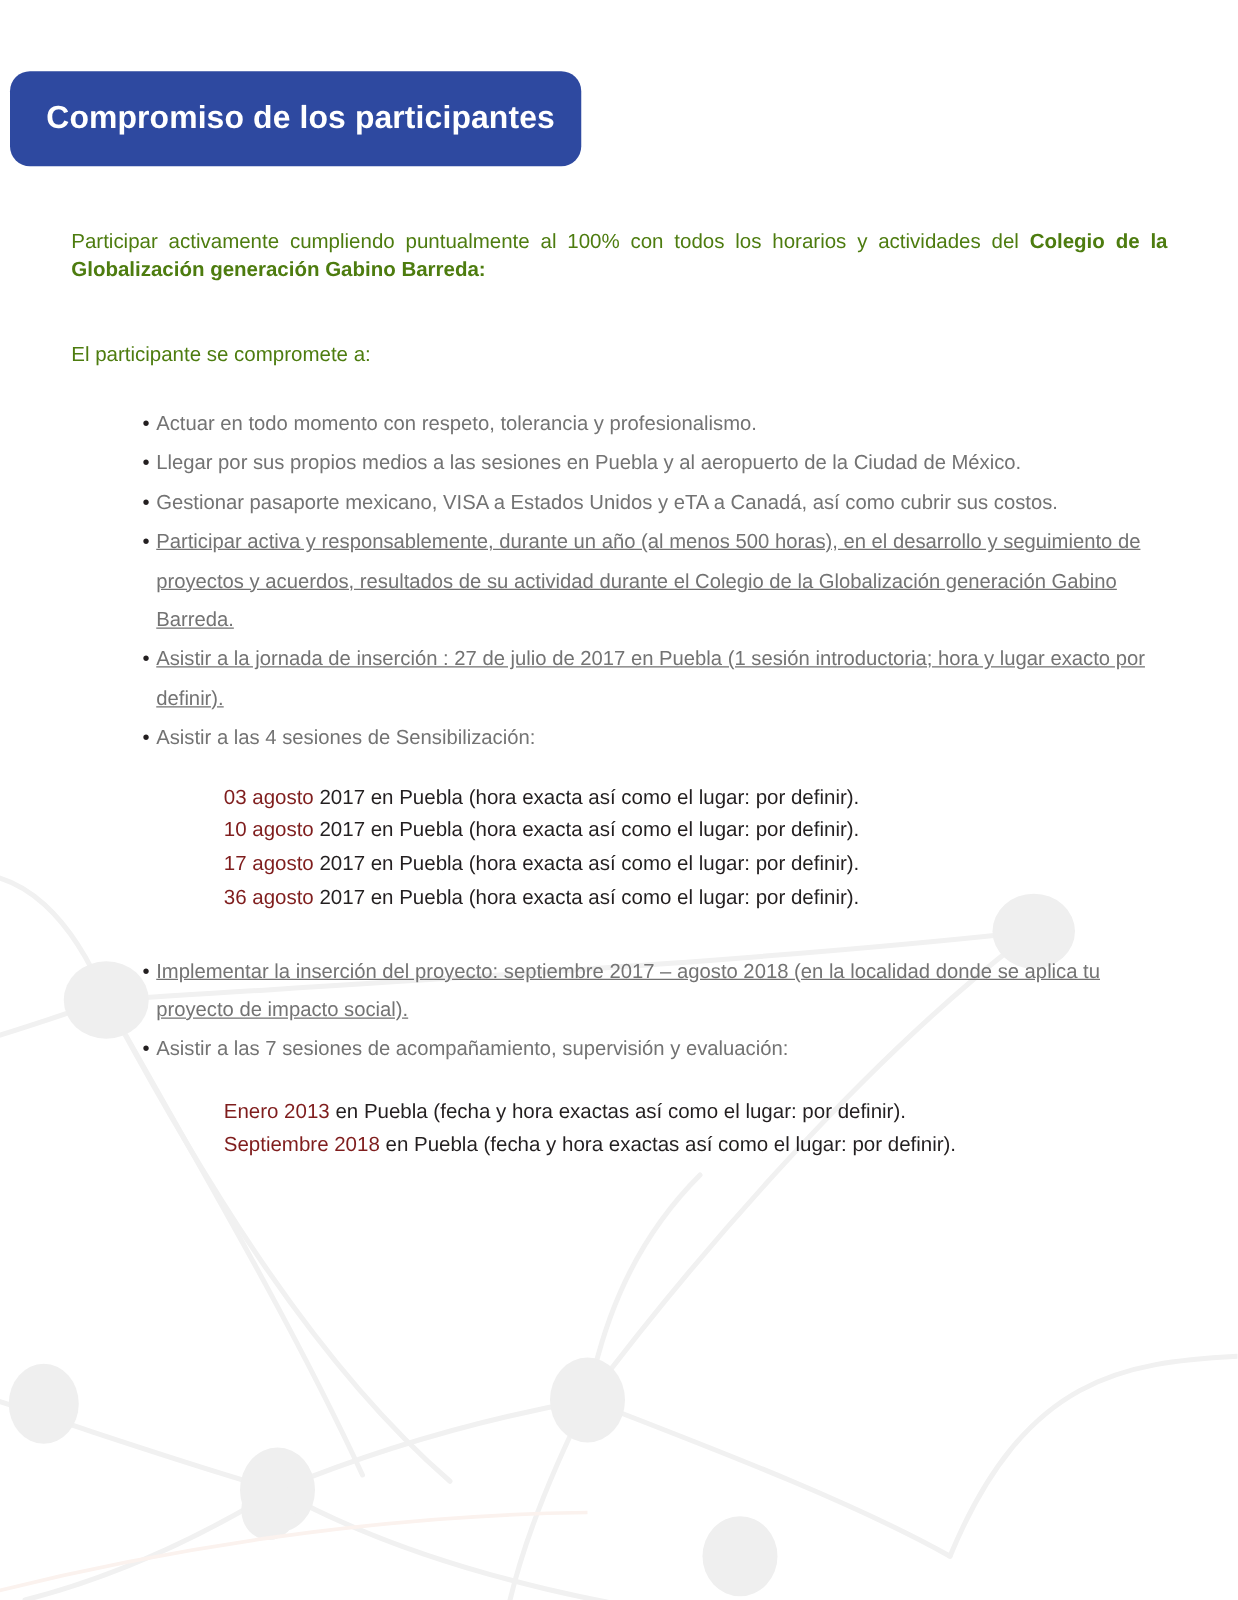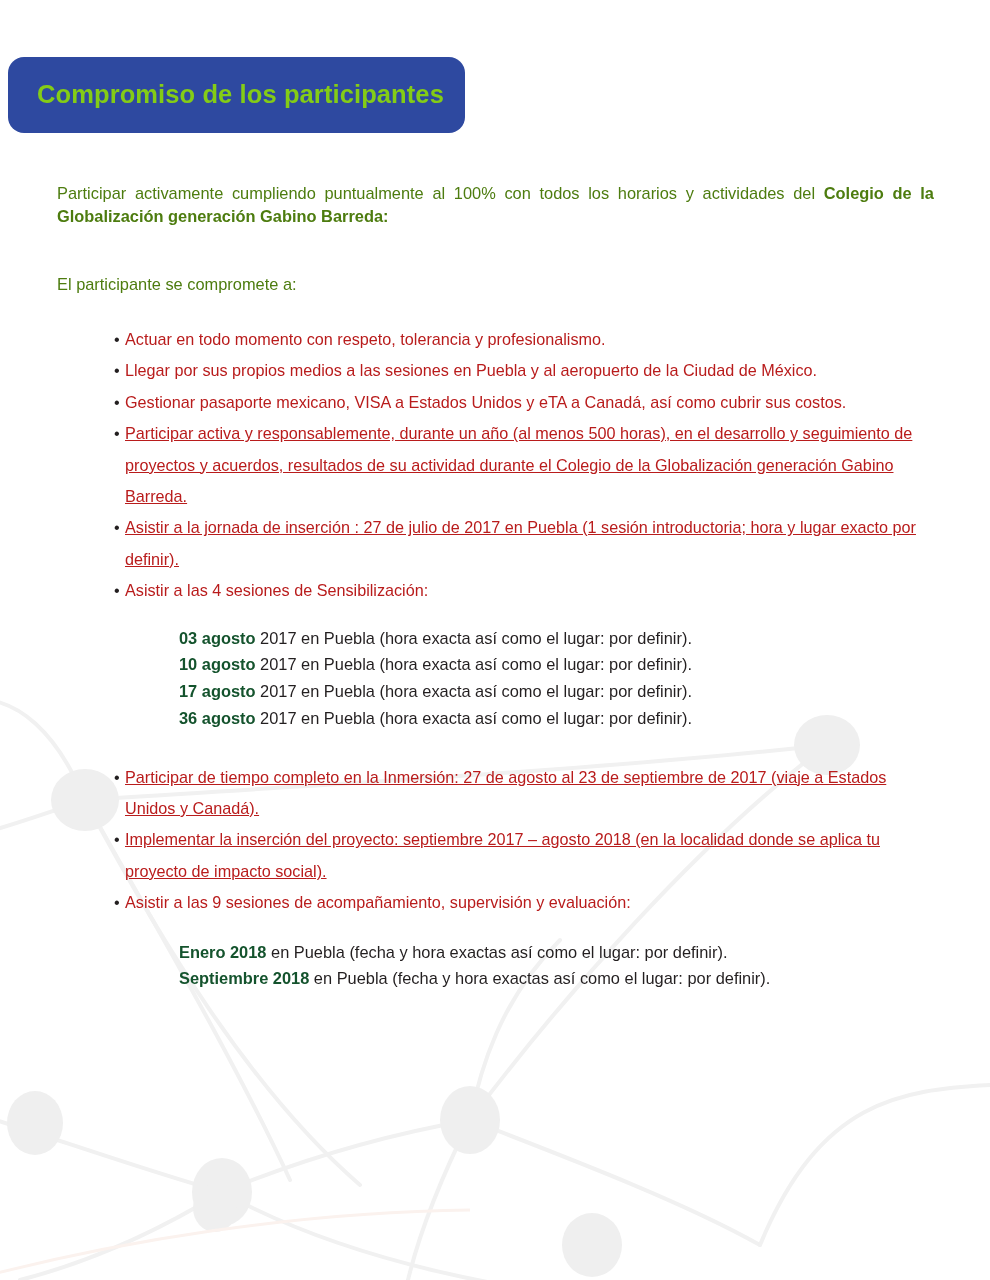--- a/index.html
+++ b/index.html
@@ -42,21 +42,21 @@
     left: 8px;
     top: 57px;
     width: 457px;
     height: 76px;
     background: #2e49a0;
     border-radius: 16px;
     display: flex;
     align-items: center;
   }
   .banner-title {
-    color: #84cc16;
+    color: #ffffff;
     font-size: 25.5px;
     font-weight: bold;
     letter-spacing: 0.1px;
     padding-left: 29px;
     line-height: 1;
   }
 
   
   .content {
     position: absolute;
@@ -83,21 +83,21 @@
     margin: 0;
     padding: 0;
     list-style: none;
     margin-top: 28px;
   }
   .bullets li {
     position: relative;
     padding-left: 68px;
     font-size: 16.2px;
     line-height: 1.94;
-    color: #b91c1c;
+    color: #737373;
   }
   .bullets li::before {
     content: "\2022";
     position: absolute;
     left: 57px;
     top: 0;
     font-size: 16.2px;
     line-height: 1.94;
     color: #231f20;
   }
@@ -111,22 +111,22 @@
     padding: 0;
     list-style: none;
   }
   .dates li {
     font-size: 16.4px;
     line-height: 1.63;
     padding-left: 122px;
     color: #231f20;
   }
   .dates .hl {
-    color: #14532d;
-    font-weight: bold;
+    color: #7f1d1d;
+    font-weight: normal;
   }
   .dates.block-1 { margin-top: 18px; }
   .dates.block-2 { margin-top: 20px; }
 
   .spacer-after-dates-1 { height: 30px; }
 </style>
 </head>
 <body>
 
 <svg id="bg-network" viewBox="0 0 990 1280" xmlns="http://www.w3.org/2000/svg" aria-hidden="true">
@@ -189,24 +189,23 @@
     <ul class="dates block-1">
       <li><span class="hl">03 agosto</span><span> 2017 en Puebla (hora exacta así como el lugar: por definir).</span></li>
       <li><span class="hl">10 agosto</span><span> 2017 en Puebla (hora exacta así como el lugar: por definir).</span></li>
       <li><span class="hl">17 agosto</span><span> 2017 en Puebla (hora exacta así como el lugar: por definir).</span></li>
       <li><span class="hl">36 agosto</span><span> 2017 en Puebla (hora exacta así como el lugar: por definir).</span></li>
     </ul>
 
     <div class="spacer-after-dates-1"></div>
 
     <ul class="bullets" style="margin-top:0">
-      <li class="multi">Participar de tiempo completo en la Inmersión: 27 de agosto al 23 de septiembre de 2017 (viaje a Estados Unidos y Canadá).</li>
       <li class="multi">Implementar la inserción del proyecto: septiembre 2017 – agosto 2018 (en la localidad donde se aplica tu proyecto de impacto social).</li>
-      <li>Asistir a las 9 sesiones de acompañamiento, supervisión y evaluación:</li>
+      <li>Asistir a las 7 sesiones de acompañamiento, supervisión y evaluación:</li>
     </ul>
 
     <ul class="dates block-2">
-      <li><span class="hl">Enero 2018</span><span> en Puebla (fecha y hora exactas así como el lugar: por definir).</span></li>
+      <li><span class="hl">Enero 2013</span><span> en Puebla (fecha y hora exactas así como el lugar: por definir).</span></li>
       <li><span class="hl">Septiembre 2018</span><span> en Puebla (fecha y hora exactas así como el lugar: por definir).</span></li>
     </ul>
 
   </div>
 </div>
 
 </body></html>

